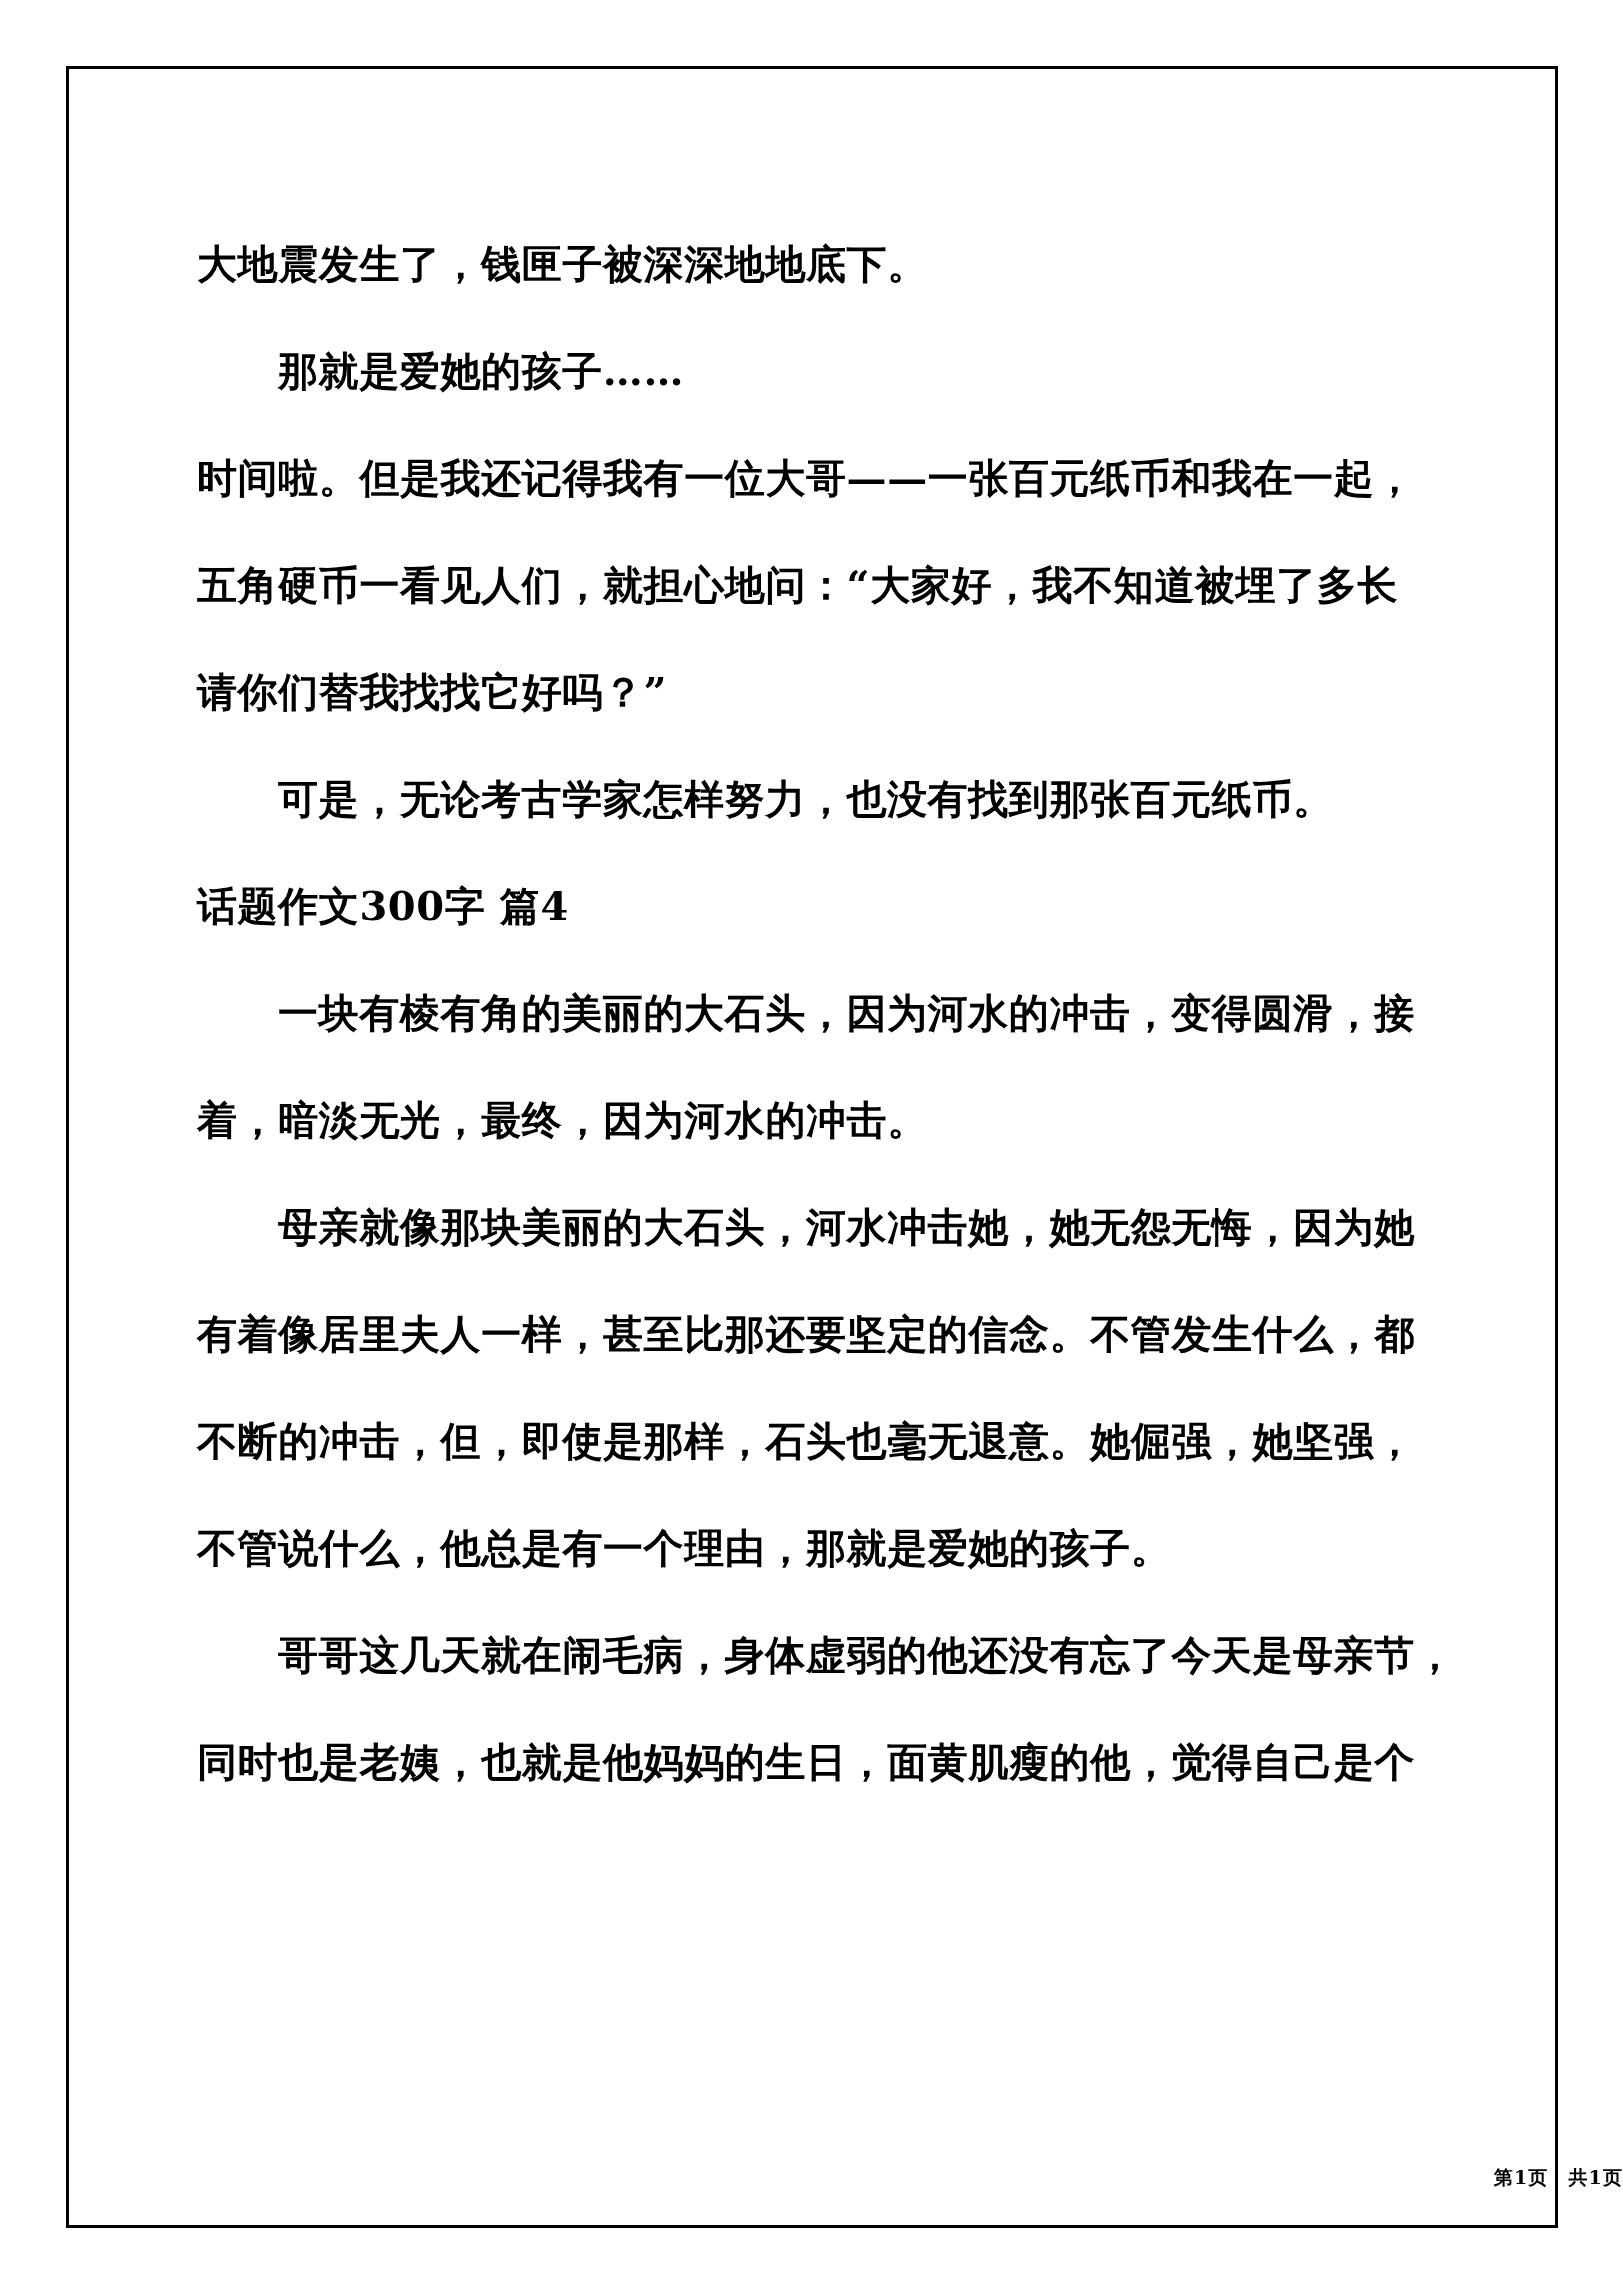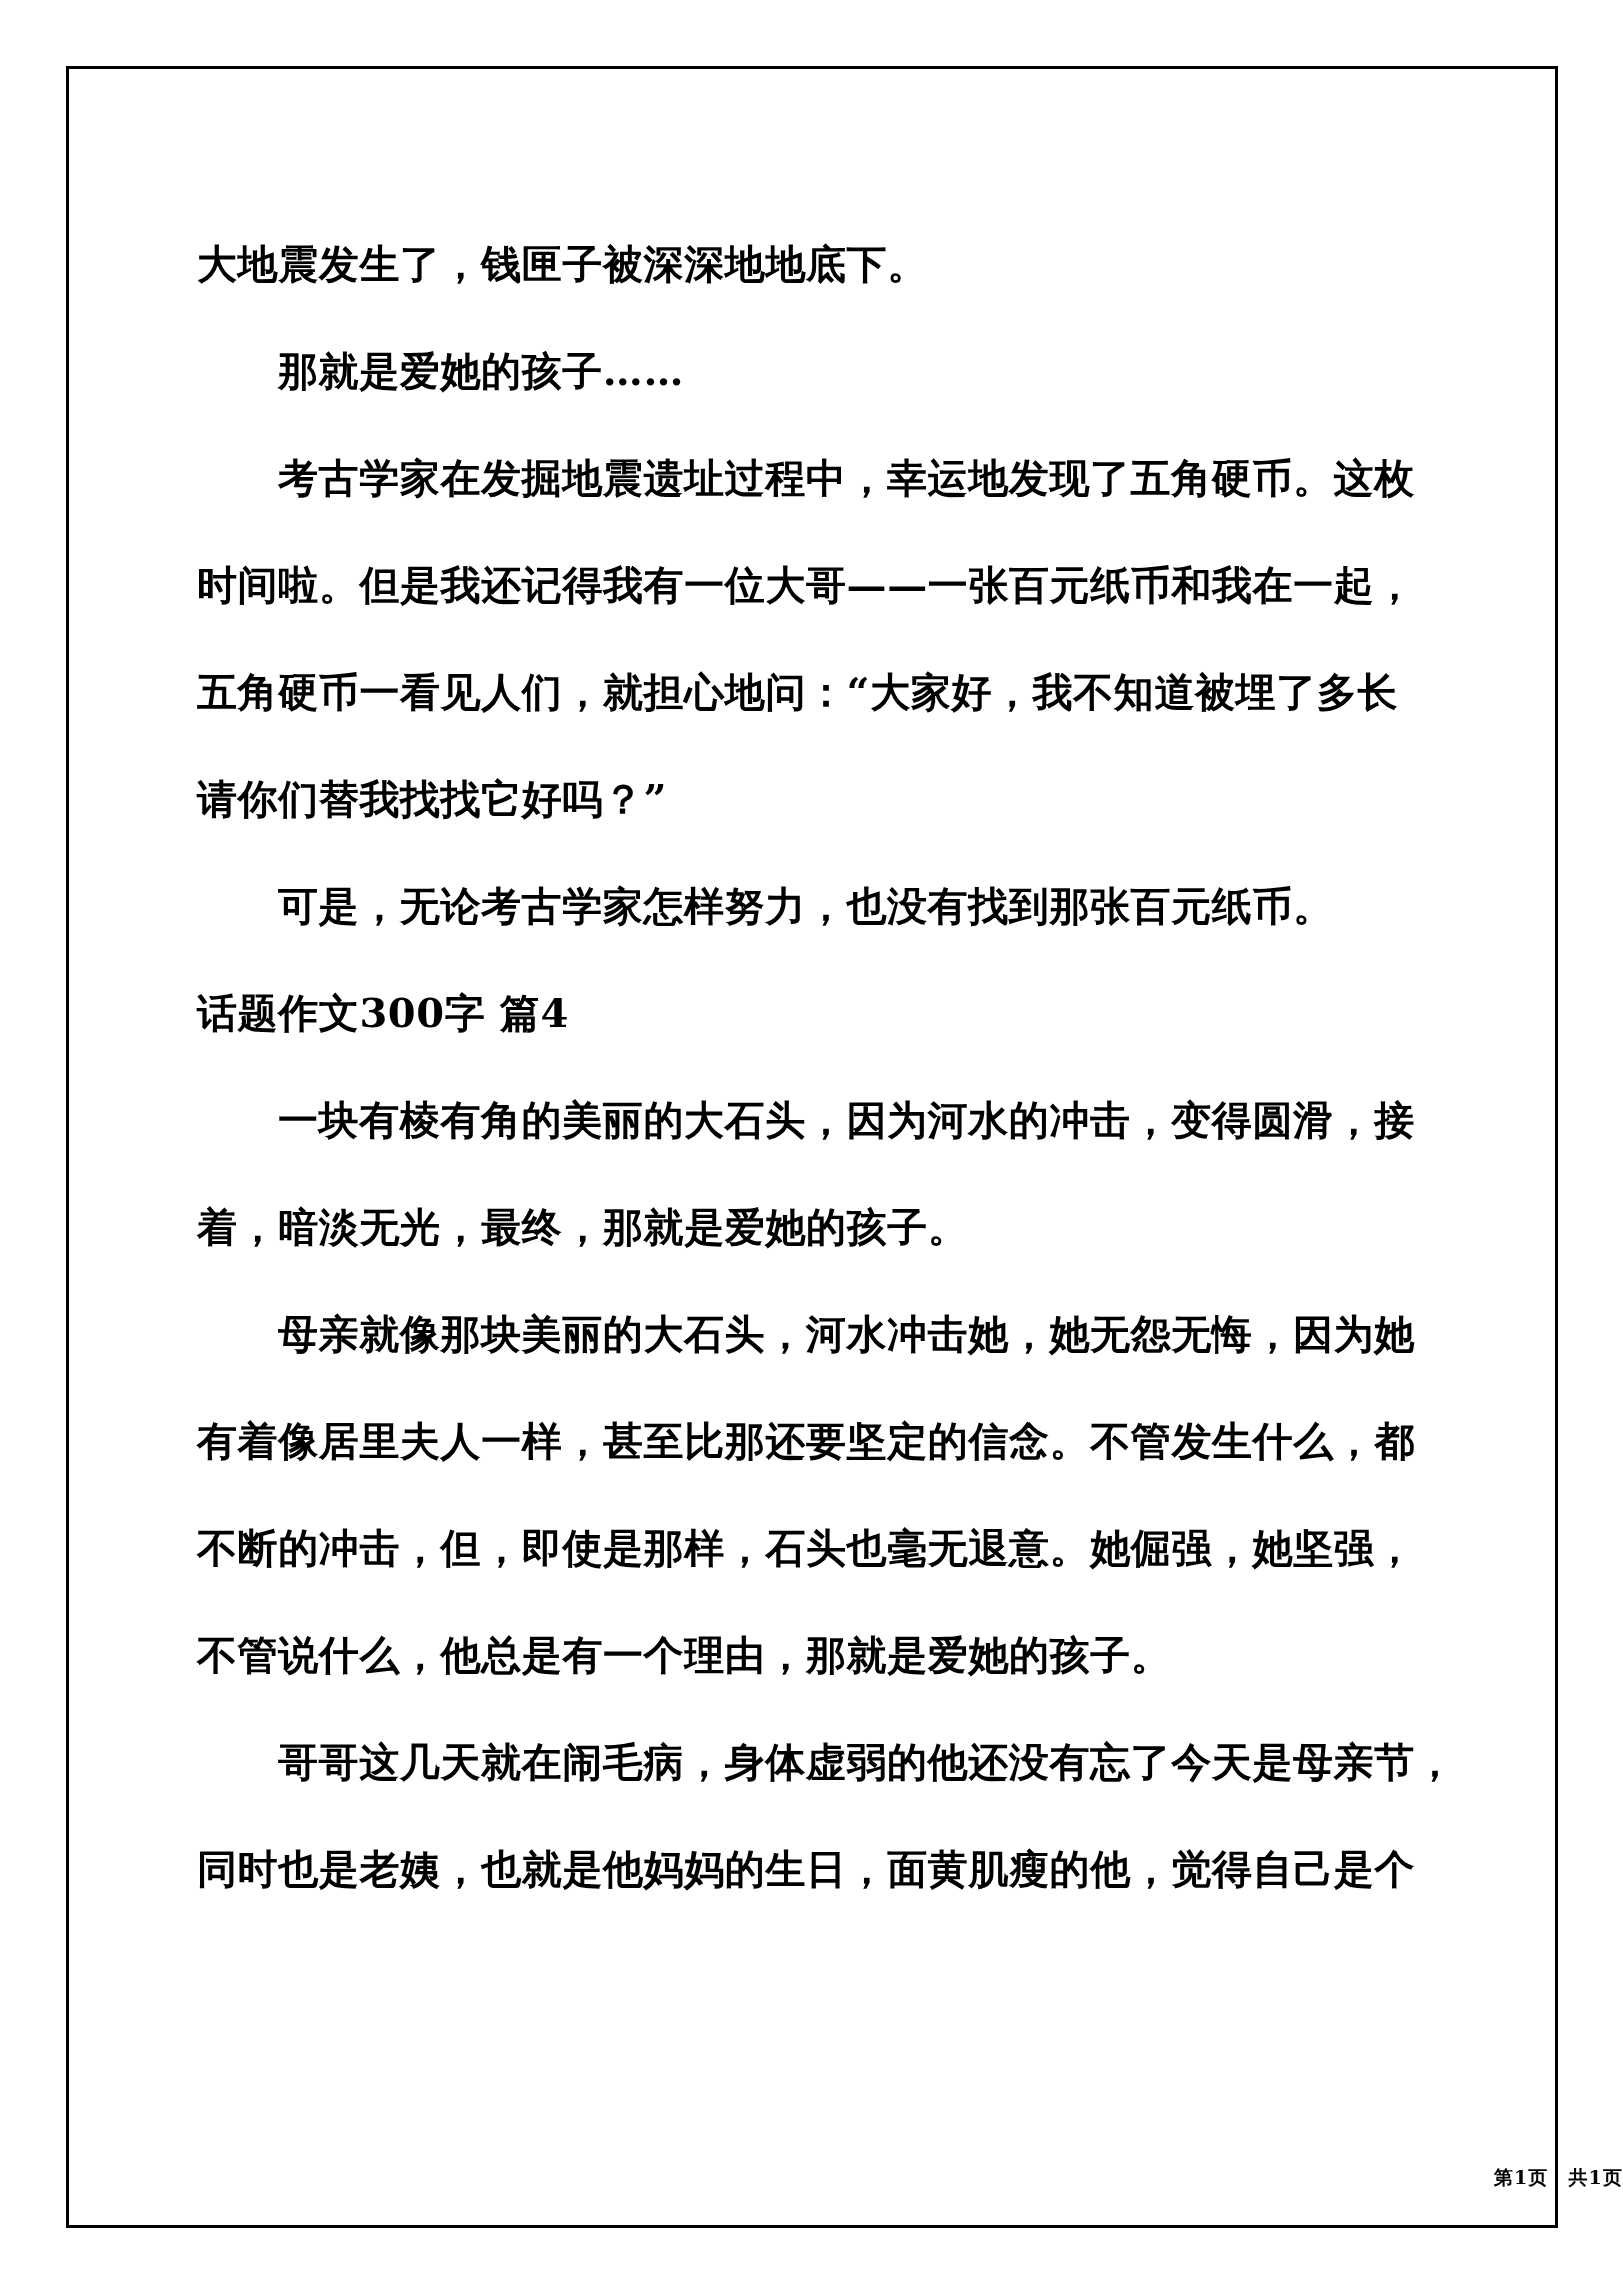--- a/index.html
+++ b/index.html
@@ -56,28 +56,27 @@
 </style>
 </head>
 <body>
 
 <div class="page">
   <div class="frame"></div>
 
   <div class="textblock">
     <div class="line">大地震发生了，钱匣子被深深地地底下。</div>
     <div class="line indent">那就是爱她的孩子……</div>
-    <div class="line indent">考古学家在发掘地震遗址过程中，幸运地发现了五角硬币。这枚</div>
     <div class="line">时间啦。但是我还记得我有一位大哥——一张百元纸币和我在一起，</div>
     <div class="line">五角硬币一看见人们，就担心地问：“大家好，我不知道被埋了多长</div>
     <div class="line">请你们替我找找它好吗？”</div>
     <div class="line indent">可是，无论考古学家怎样努力，也没有找到那张百元纸币。</div>
     <div class="line">话题作文300字 篇4</div>
     <div class="line indent">一块有棱有角的美丽的大石头，因为河水的冲击，变得圆滑，接</div>
-    <div class="line">着，暗淡无光，最终，那就是爱她的孩子。</div>
+    <div class="line">着，暗淡无光，最终，因为河水的冲击。</div>
     <div class="line indent">母亲就像那块美丽的大石头，河水冲击她，她无怨无悔，因为她</div>
     <div class="line">有着像居里夫人一样，甚至比那还要坚定的信念。不管发生什么，都</div>
     <div class="line">不断的冲击，但，即使是那样，石头也毫无退意。她倔强，她坚强，</div>
     <div class="line">不管说什么，他总是有一个理由，那就是爱她的孩子。</div>
     <div class="line indent">哥哥这几天就在闹毛病，身体虚弱的他还没有忘了今天是母亲节，</div>
     <div class="line">同时也是老姨，也就是他妈妈的生日，面黄肌瘦的他，觉得自己是个</div>
   </div>
 
   <div class="footer">
     <span>第1页　共1页</span>

